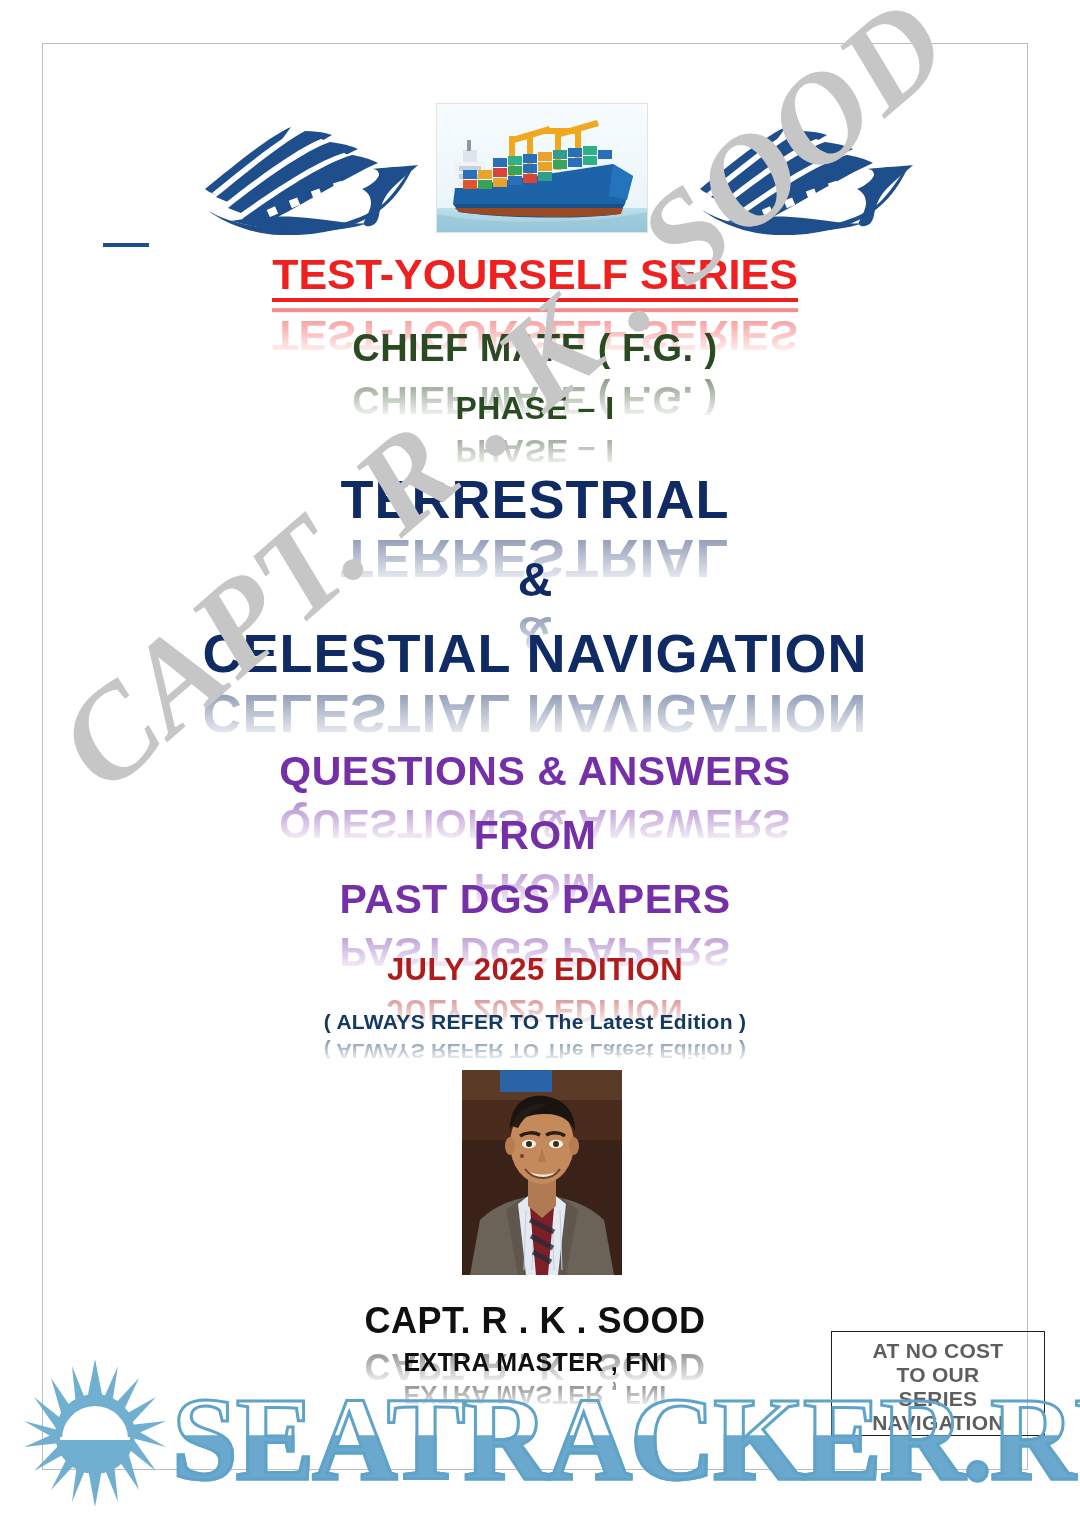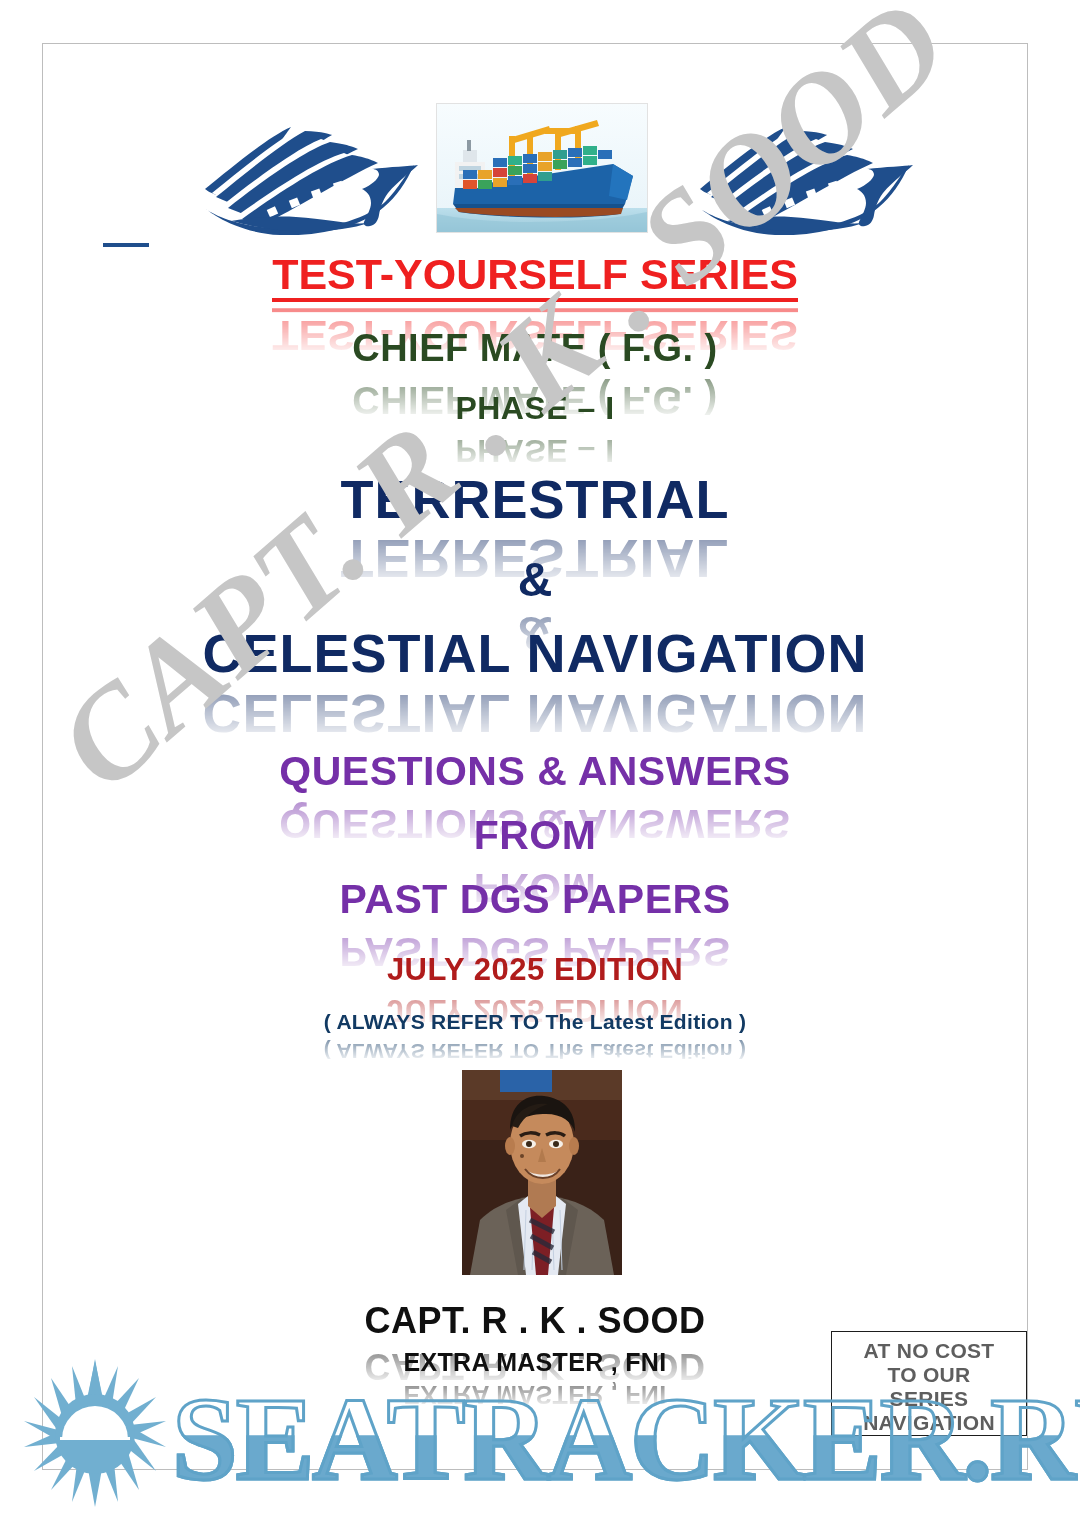--- a/index.html
+++ b/index.html
@@ -143,21 +143,21 @@
     height: 205px;
     overflow: hidden;
     background: #2a1a12;
   }
 
   
   .nocost-box {
     position: absolute;
     left: 831px;
     top: 1331px;
-    width: 196px;
+    width: 214px;
     height: 105px;
     border: 1.6px solid #1d1d1d;
     box-sizing: border-box;
     background: transparent;
     display: flex;
     flex-direction: column;
     align-items: center;
     justify-content: flex-start;
     padding-top: 7px;
   }

